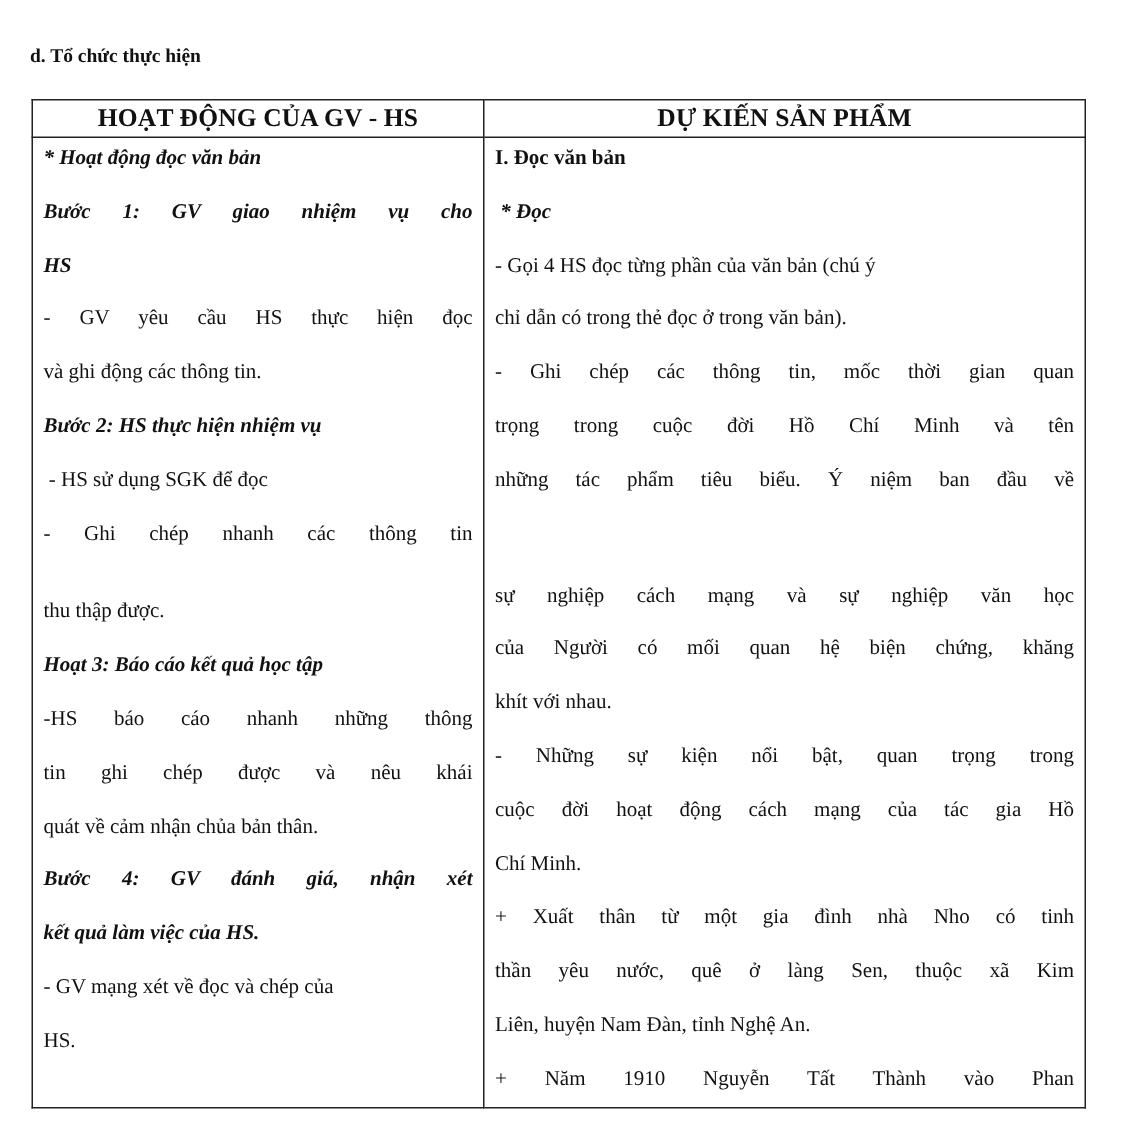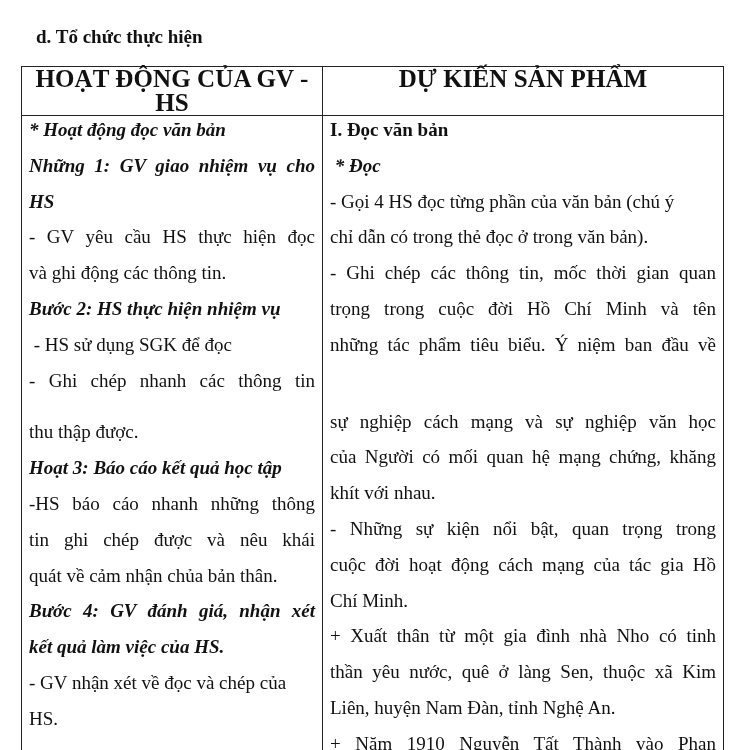--- a/index.html
+++ b/index.html
@@ -10,56 +10,56 @@
     body {
       width: 750px;
       height: 750px;
       position: relative;
       overflow: hidden;
       font-family: "Liberation Serif", "DejaVu Serif", serif;
       color: #111111;
     }
     .section-heading {
       position: absolute;
-      left: 36px;
+      left: 20px;
       top: 24px;
-      font-size: 19px;
+      font-size: 13px;
       font-weight: bold;
       line-height: 26px;
       white-space: nowrap;
     }
     .doc-table {
       position: absolute;
       left: 21px;
       top: 66px;
       width: 702px;
       border-collapse: collapse;
       table-layout: fixed;
     }
     .doc-table th, .doc-table td {
       border: 1.5px solid #222222;
       vertical-align: top;
     }
     .doc-table th {
       height: 24px;
       padding: 0;
-      font-size: 25px;
+      font-size: 17px;
       font-weight: bold;
       text-align: center;
       line-height: 24px;
       letter-spacing: 0.1px;
     }
     .doc-table td {
       padding: 0 7px 0 7px;
       height: 610px;
     }
     .col-left { width: 301px; }
     .col-right { width: 401px; }
     .line {
-      font-size: 19px;
+      font-size: 14px;
       line-height: 35.8px;
       text-align: justify;
       text-align-last: left;
     }
     .line.just {
       text-align-last: justify;
     }
     .bold { font-weight: bold; }
     .bi { font-weight: bold; font-style: italic; }
     .first-line {
@@ -79,47 +79,47 @@
   <thead>
     <tr>
       <th>HOẠT ĐỘNG CỦA GV - HS</th>
       <th>DỰ KIẾN SẢN PHẨM</th>
     </tr>
   </thead>
   <tbody>
     <tr>
       <td id="left-cell">
           <div class="line first-line bi" style="white-space: pre;">* Hoạt động đọc văn bản</div>
-          <div class="line bi just" style="white-space: normal;">Những 1: GV giao nhiệm vụ cho</div>
+          <div class="line bi just" style="white-space: normal;">Bước 1: GV giao nhiệm vụ cho</div>
           <div class="line bi" style="white-space: pre;">HS</div>
           <div class="line just" style="white-space: normal;">- GV yêu cầu HS thực hiện đọc</div>
           <div class="line" style="white-space: pre;">và ghi động các thông tin.</div>
           <div class="line bi" style="white-space: pre;">Bước 2: HS thực hiện nhiệm vụ</div>
           <div class="line" style="white-space: pre;"> - HS sử dụng SGK để đọc</div>
           <div class="line just" style="white-space: normal;">- Ghi chép nhanh các thông tin</div>
           <div class="line" style="white-space: pre; margin-top: 16px;">thu thập được.</div>
           <div class="line bi" style="white-space: pre;">Hoạt 3: Báo cáo kết quả học tập</div>
           <div class="line just" style="white-space: normal;">-HS báo cáo nhanh những thông</div>
           <div class="line just" style="white-space: normal;">tin ghi chép được và nêu khái</div>
           <div class="line" style="white-space: pre;">quát về cảm nhận chủa bản thân.</div>
           <div class="line bi just" style="white-space: normal;">Bước 4: GV đánh giá, nhận xét</div>
           <div class="line bi" style="white-space: pre;">kết quả làm việc của HS.</div>
-          <div class="line" style="white-space: pre;">- GV nhận xét về đọc và chép của</div>
+          <div class="line" style="white-space: pre;">- GV mạng xét về đọc và chép của</div>
           <div class="line" style="white-space: pre;">HS.</div>
         </td>
       <td id="right-cell">
           <div class="line first-line bold" style="white-space: pre;">I. Đọc văn bản</div>
           <div class="line bi" style="white-space: pre;"> * Đọc</div>
           <div class="line" style="white-space: pre;">- Gọi 4 HS đọc từng phần của văn bản (chú ý</div>
           <div class="line" style="white-space: pre;">chỉ dẫn có trong thẻ đọc ở trong văn bản).</div>
           <div class="line just" style="white-space: normal;">- Ghi chép các thông tin, mốc thời gian quan</div>
           <div class="line just" style="white-space: normal;">trọng trong cuộc đời Hồ Chí Minh và tên</div>
           <div class="line just" style="white-space: normal;">những tác phẩm tiêu biểu. Ý niệm ban đầu về</div>
           <div class="line just" style="white-space: normal; margin-top: 41px;">sự nghiệp cách mạng và sự  nghiệp văn học</div>
-          <div class="line just" style="white-space: normal;">của Người có mối quan hệ mạng chứng, khăng</div>
+          <div class="line just" style="white-space: normal;">của Người có mối quan hệ biện chứng, khăng</div>
           <div class="line" style="white-space: pre;">khít với nhau.</div>
           <div class="line just" style="white-space: normal;">- Những sự kiện nổi bật, quan trọng trong</div>
           <div class="line just" style="white-space: normal;">cuộc đời hoạt động cách mạng của tác gia Hồ</div>
           <div class="line" style="white-space: pre;">Chí Minh.</div>
           <div class="line just" style="white-space: normal;">+  Xuất thân từ một gia đình nhà Nho có tinh</div>
           <div class="line just" style="white-space: normal;">thần yêu nước, quê ở làng Sen, thuộc xã Kim</div>
           <div class="line" style="white-space: pre;">Liên, huyện Nam Đàn, tỉnh Nghệ An.</div>
           <div class="line just" style="white-space: normal;">+ Năm 1910 Nguyễn Tất Thành vào Phan</div>
         </td>
     </tr>

